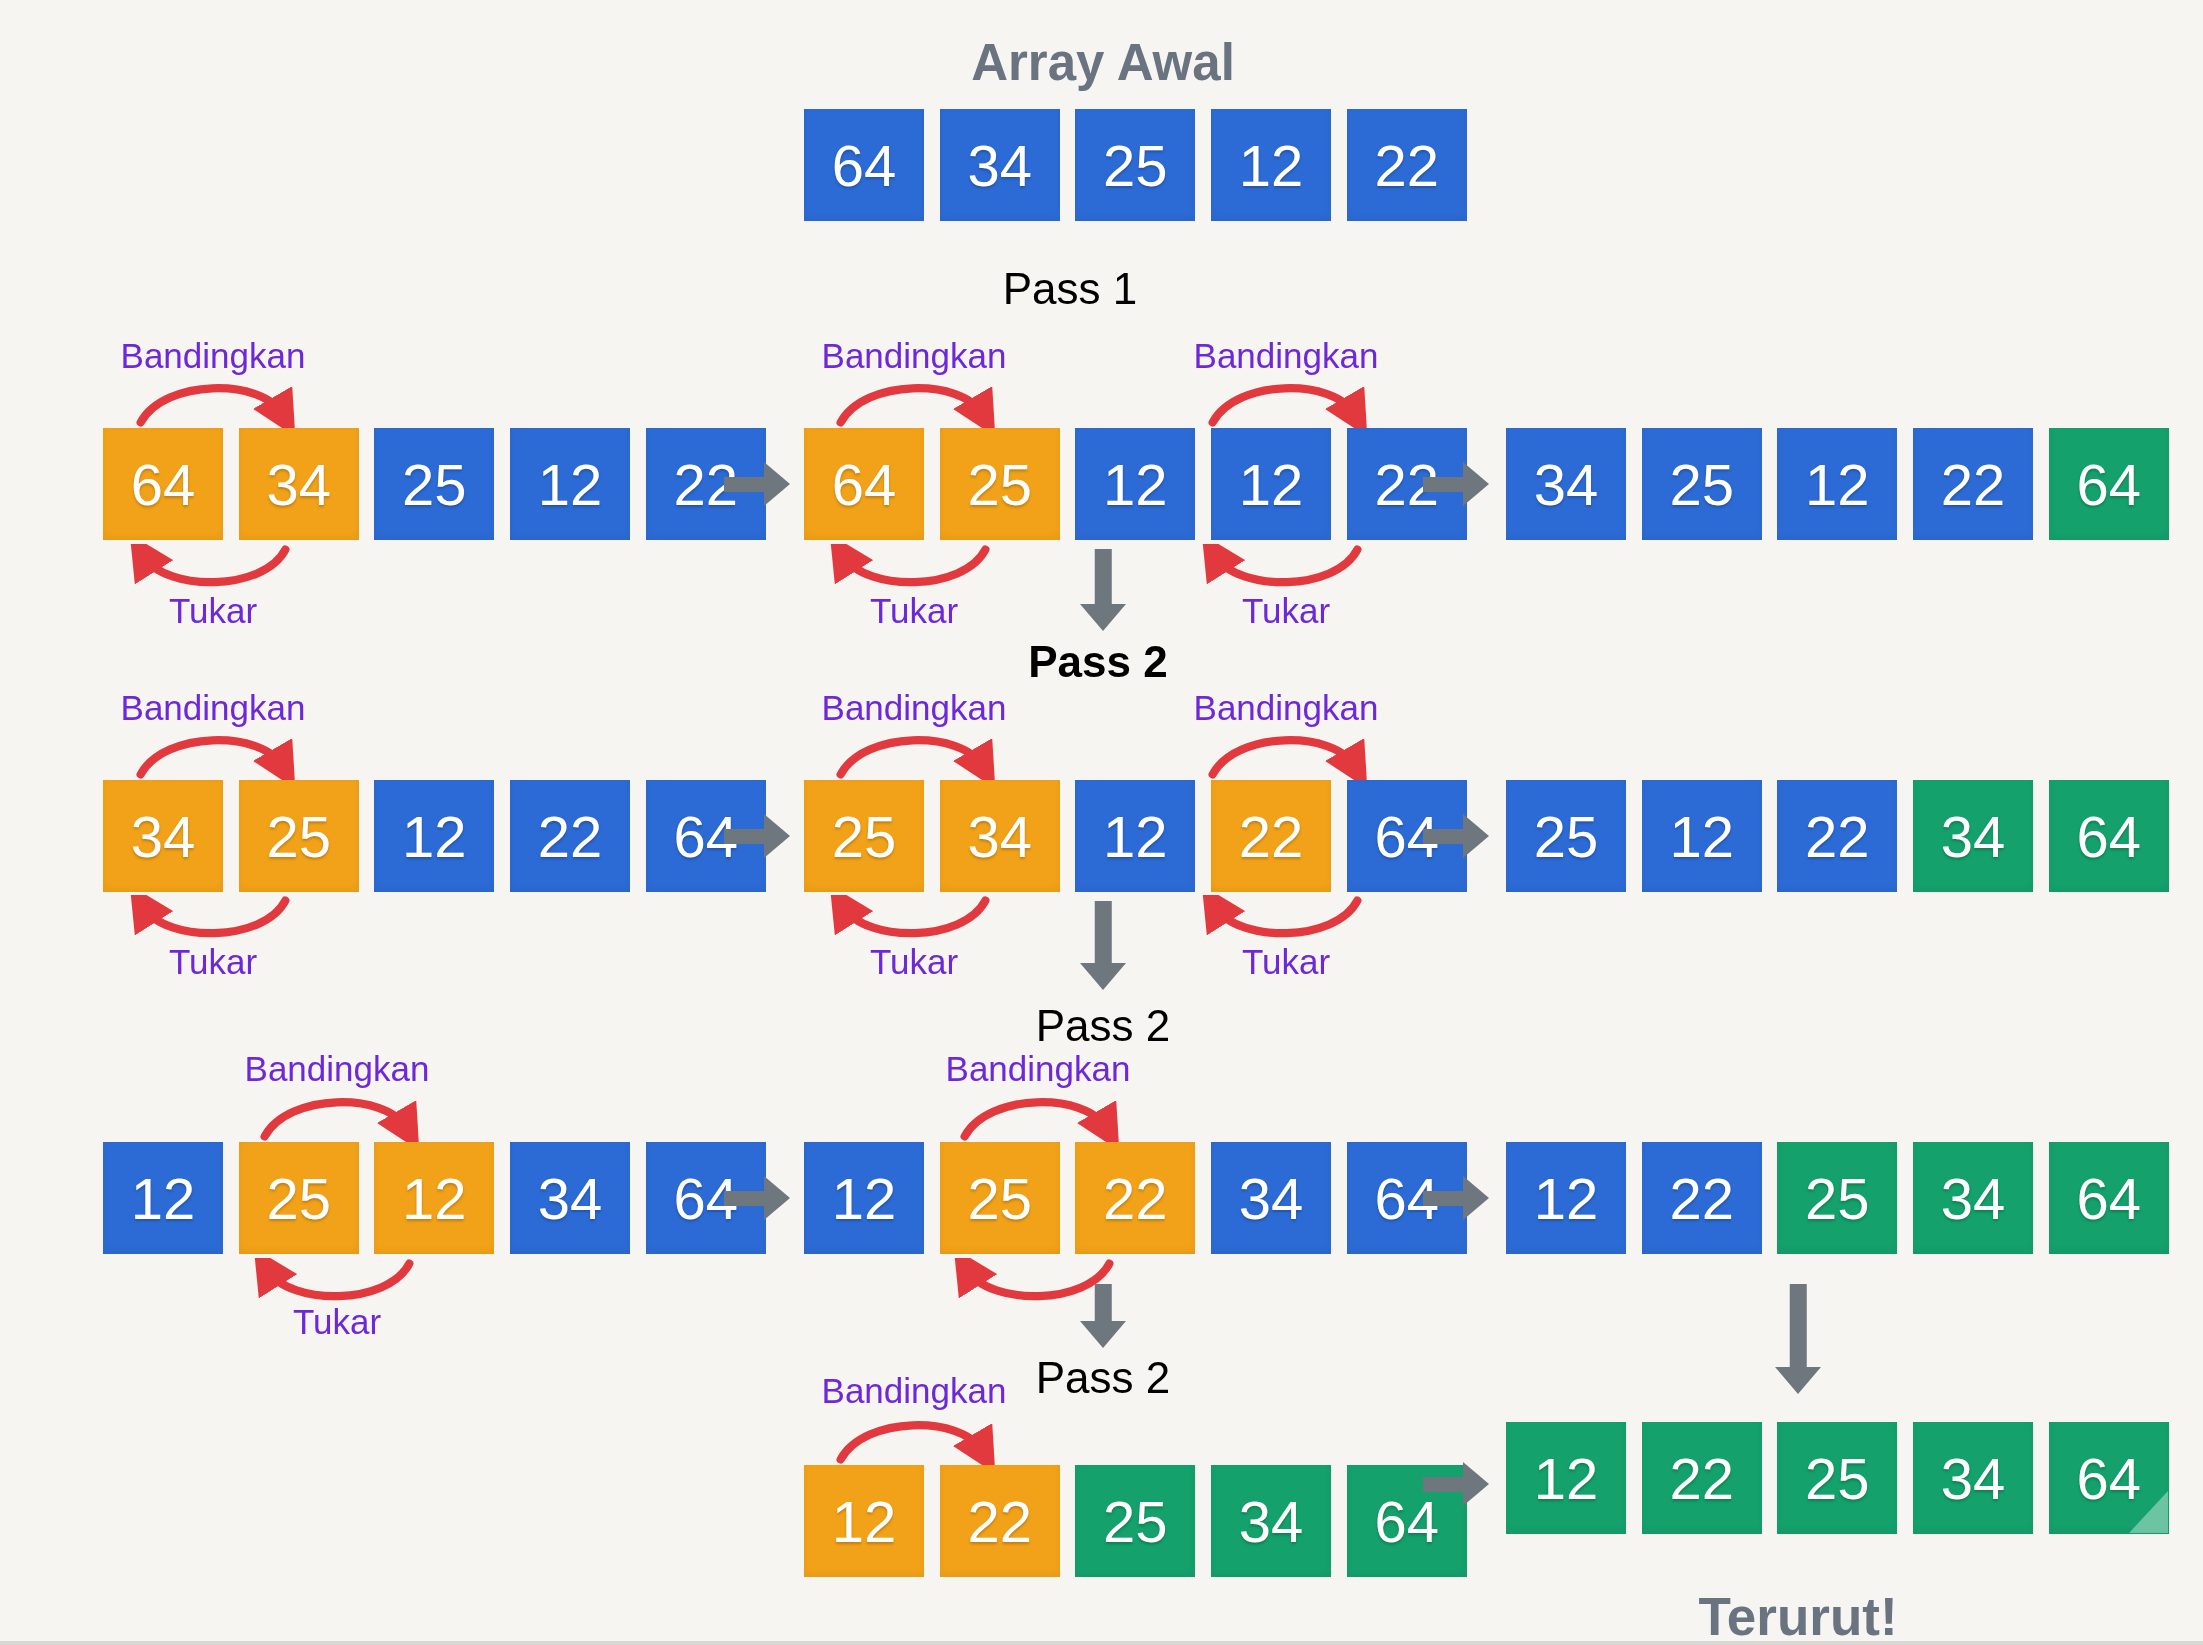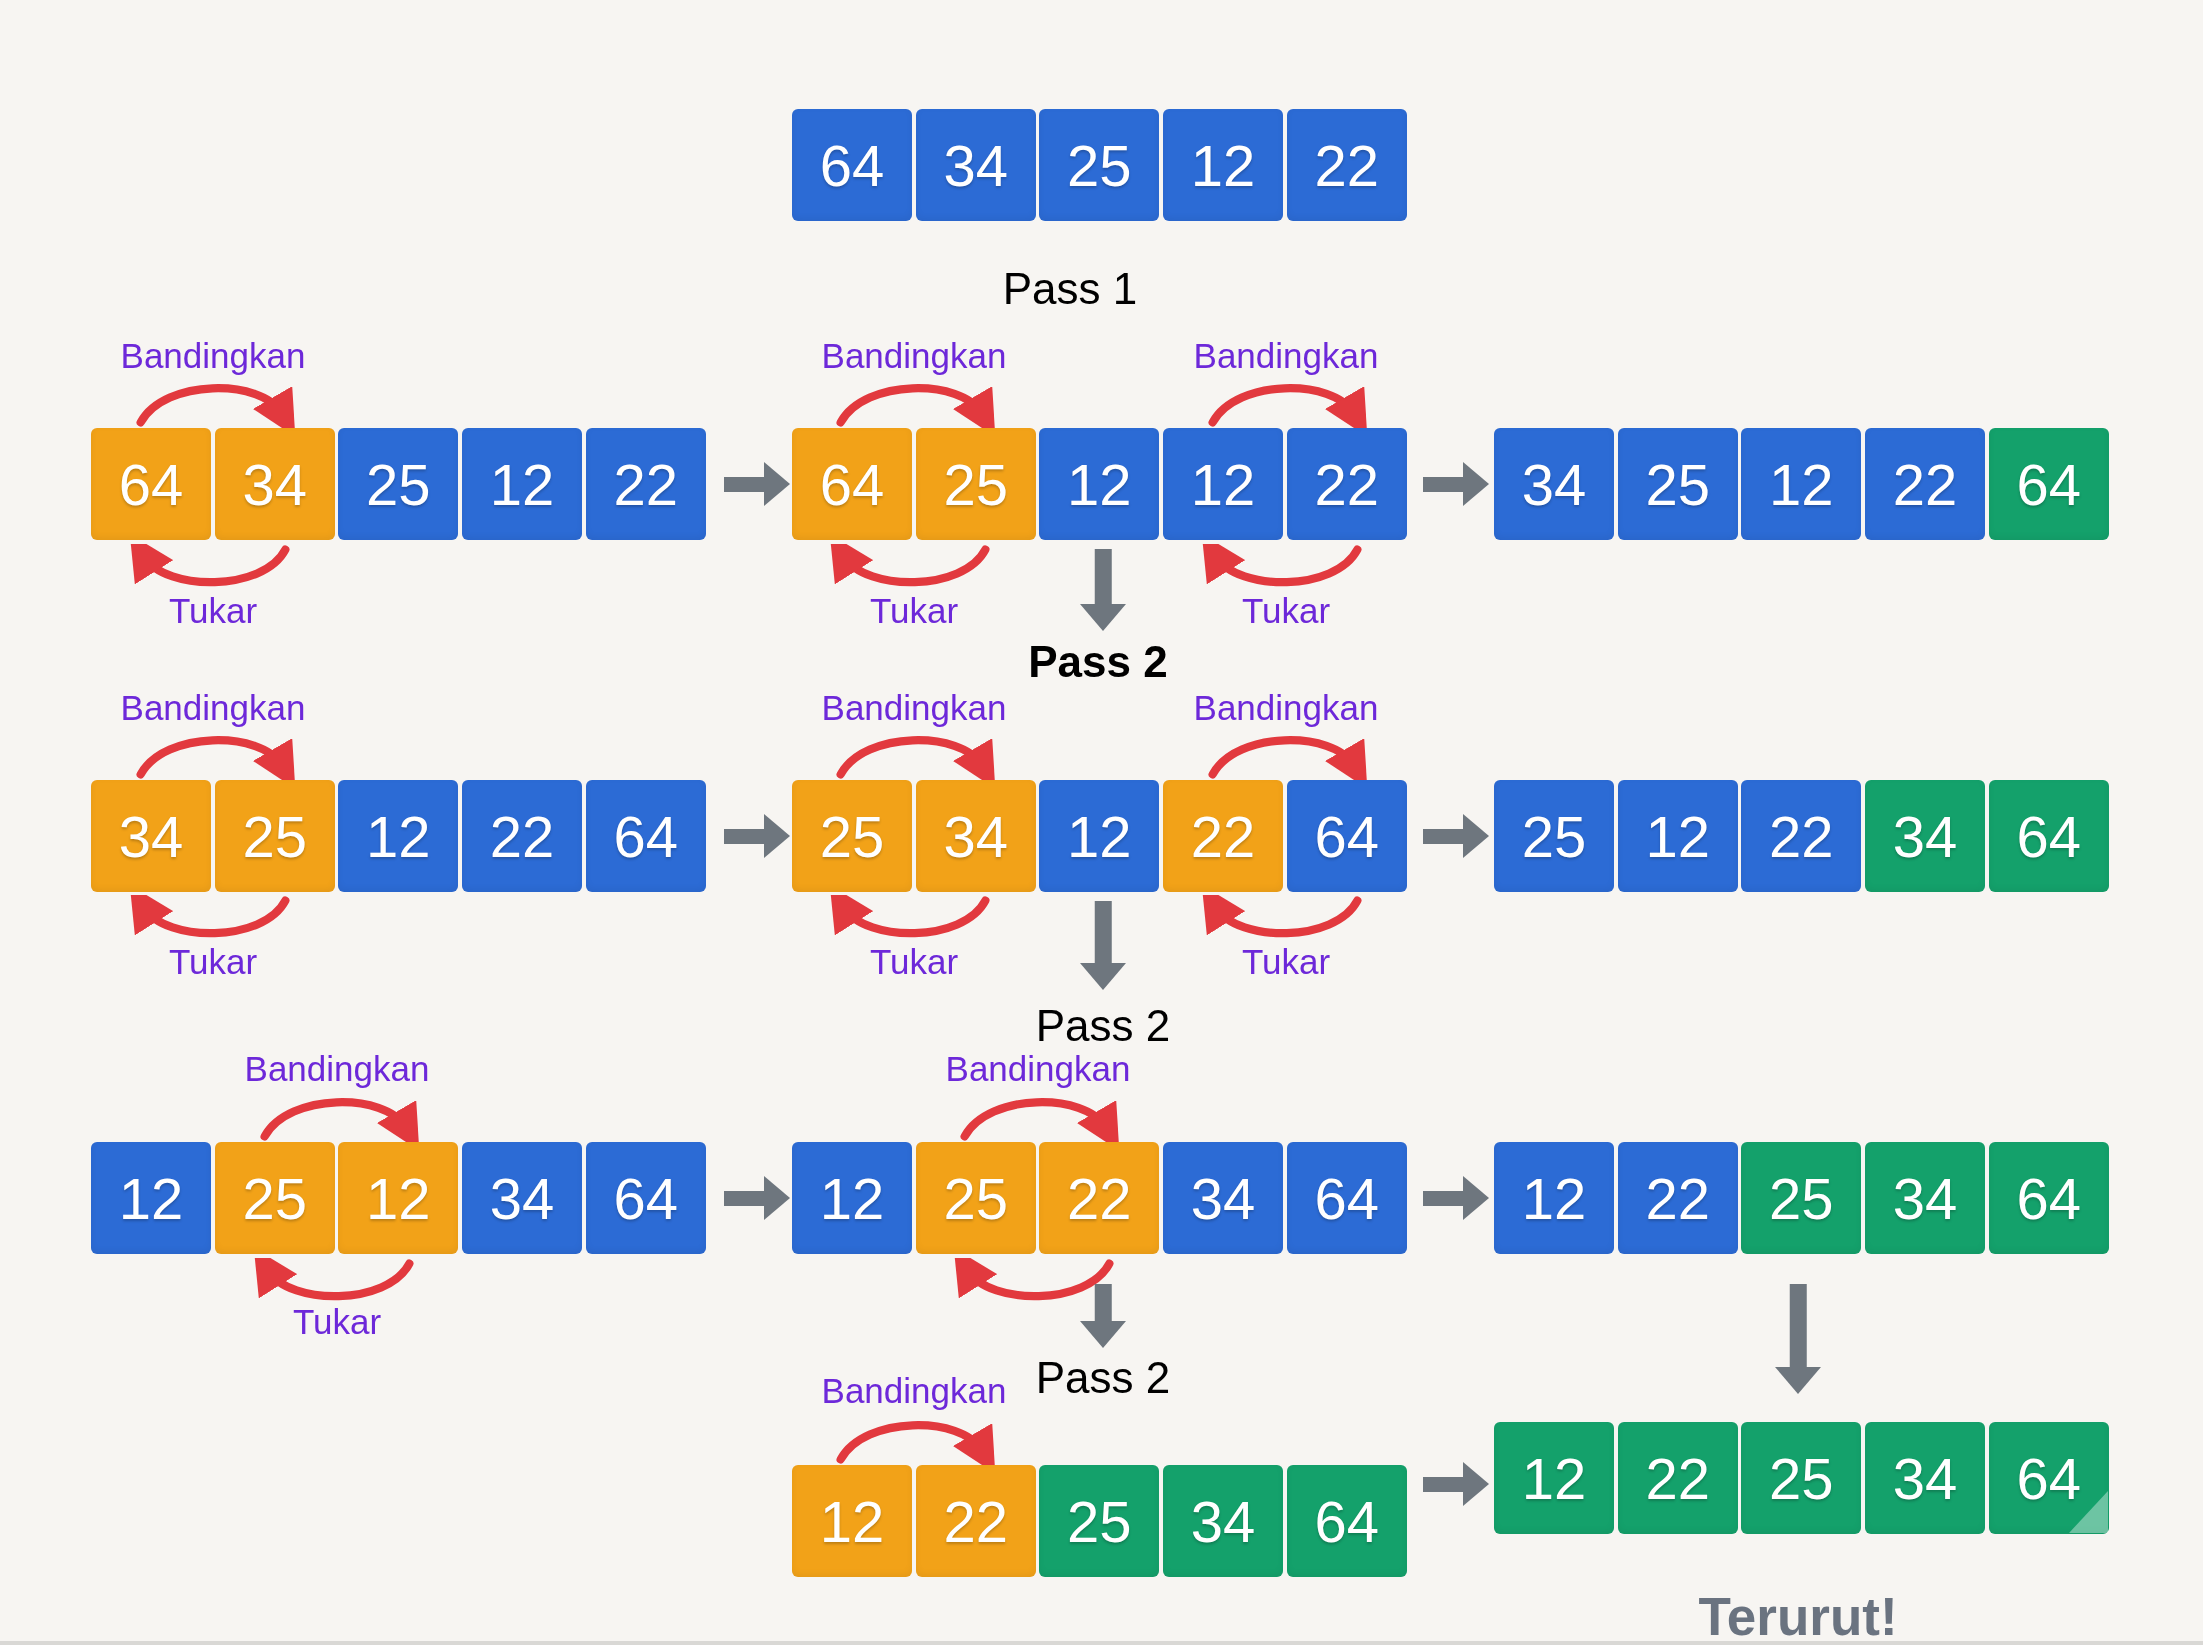--- a/index.html
+++ b/index.html
@@ -12,24 +12,25 @@
     position:absolute;transform:translateX(-50%);
     color:#6a7380;font-weight:bold;white-space:nowrap;
   }
   #page-title{font-size:51px;}
   .pass-label{font-size:44px;}
   #sorted-label{font-size:53px;}
   .cellrow{position:absolute;display:flex;gap:3.7px;}
   .cell{
     width:120px;height:112px;flex:0 0 auto;
     display:flex;align-items:center;justify-content:center;
-    color:#ffffff;font-size:58px;border-radius:6px;
+    color:#ffffff;font-size:58px;border-radius:0;
     text-shadow:0 1.8px 2.8px rgba(0,0,0,0.22);
     box-shadow:inset 0 -2.8px 7.3px rgba(0,0,0,0.06);
     position:relative;
+    margin-left:12px;
   }
   .anno-label{
     position:absolute;transform:translateX(-50%);
     color:#6d28d9;font-size:35px;white-space:nowrap;
   }
   .arc{position:absolute;width:174px;height:57px;}
   .rarrow{position:absolute;width:66px;height:44px;}
   .rarrow .shaft{position:absolute;left:0;top:14.7px;width:40px;height:15.6px;background:#6e767e;}
   .rarrow .head{position:absolute;left:40px;top:0;width:0;height:0;
     border-left:26px solid #6e767e;border-top:22px solid transparent;border-bottom:22px solid transparent;}
@@ -38,20 +39,21 @@
   .darrow .head{position:absolute;left:50%;transform:translateX(-50%);width:0;height:0;
     border-top:27.5px solid #6e767e;border-left:23px solid transparent;border-right:23px solid transparent;}
   .corner-fold{position:absolute;right:0.9px;bottom:0.9px;width:0;height:0;
     border-bottom:42px solid rgba(255,255,255,0.38);border-left:39px solid transparent;}
   #bottom-edge-line{position:absolute;left:0;bottom:0;width:100%;height:4.6px;background:#c9c7c4;opacity:.65;}
 </style>
 </head>
 <body>
 
 <div id="canvas">
+  <div id="page-title" class="heading" style="left:1103px;top:33px;">Array Awal</div>
 
   <div class="pass-label" style="left:1070px;top:264px;position:absolute;transform:translateX(-50%);">Pass 1</div>
   <div class="pass-label" style="left:1098px;top:637px;position:absolute;transform:translateX(-50%);font-weight:bold;">Pass 2</div>
   <div class="pass-label" style="left:1103px;top:1001px;position:absolute;transform:translateX(-50%);">Pass 2</div>
   <div class="pass-label" style="left:1103px;top:1353px;position:absolute;transform:translateX(-50%);">Pass 2</div>
 
   <div id="layer">
       <div class="cellrow" style="left: 792px; top: 109px;">
         <div class="cell" style="background: rgb(44, 107, 213);">64</div>
         <div class="cell" style="background: rgb(44, 107, 213);">34</div>

